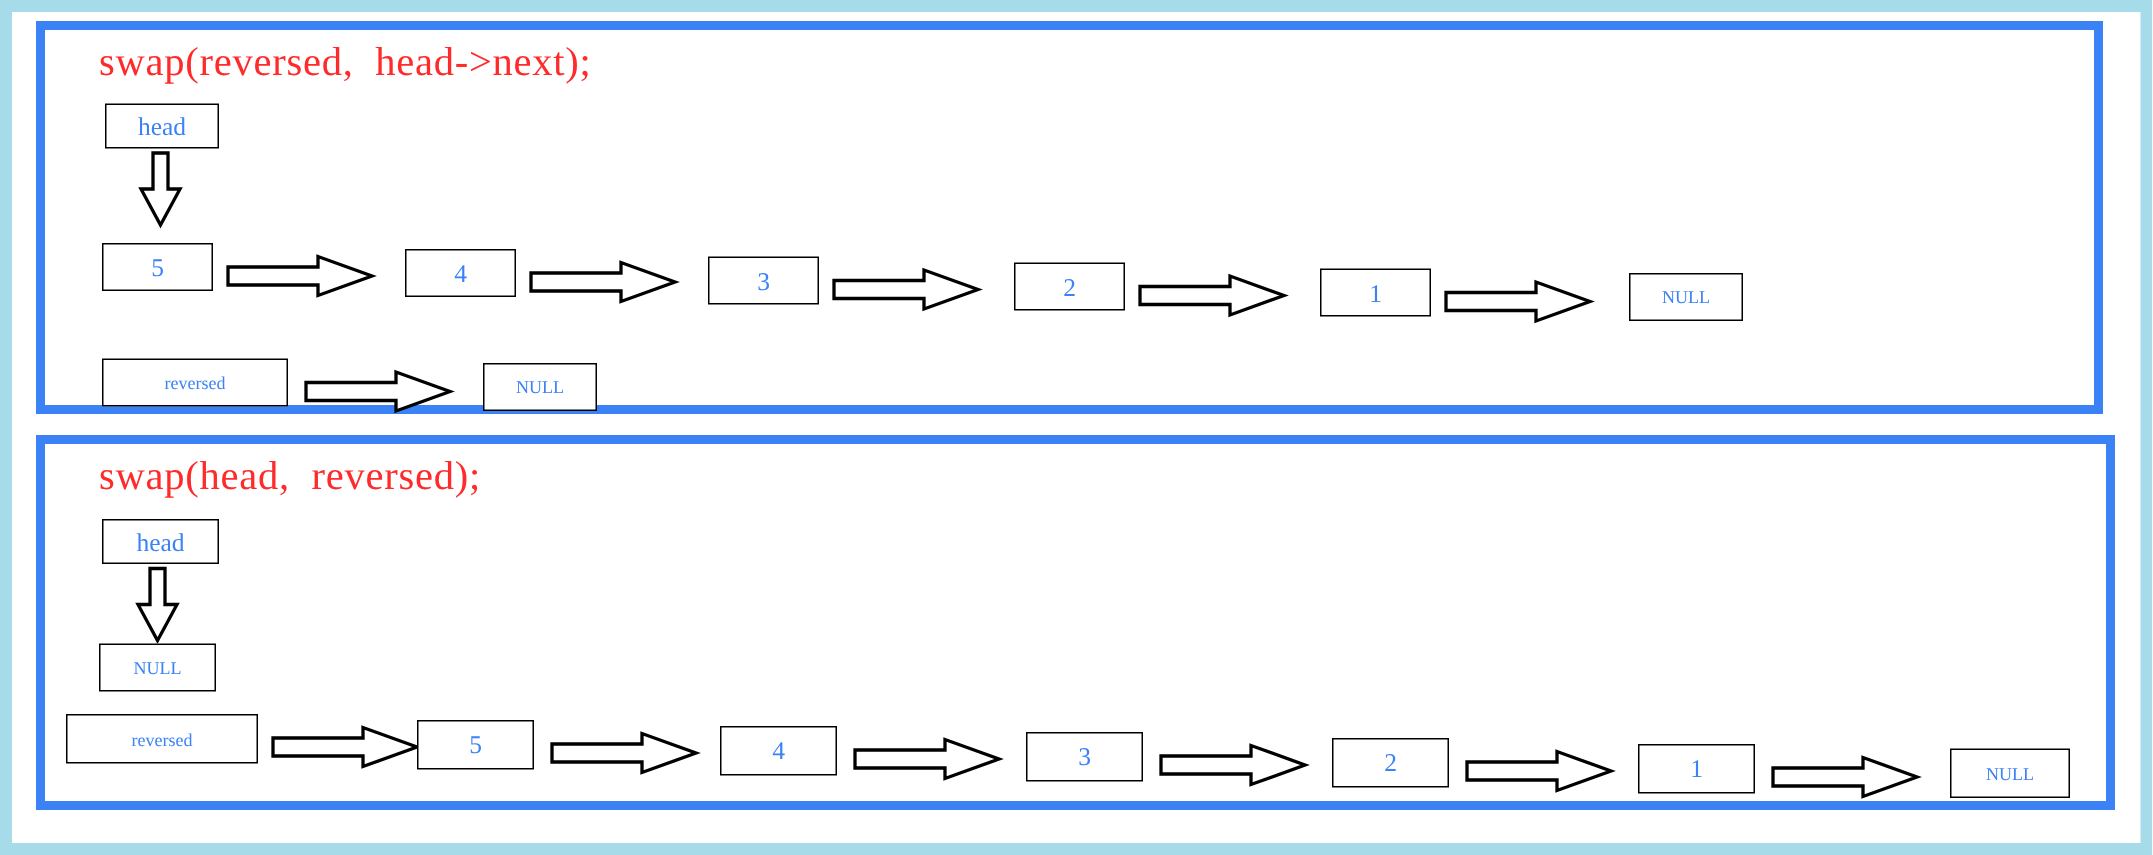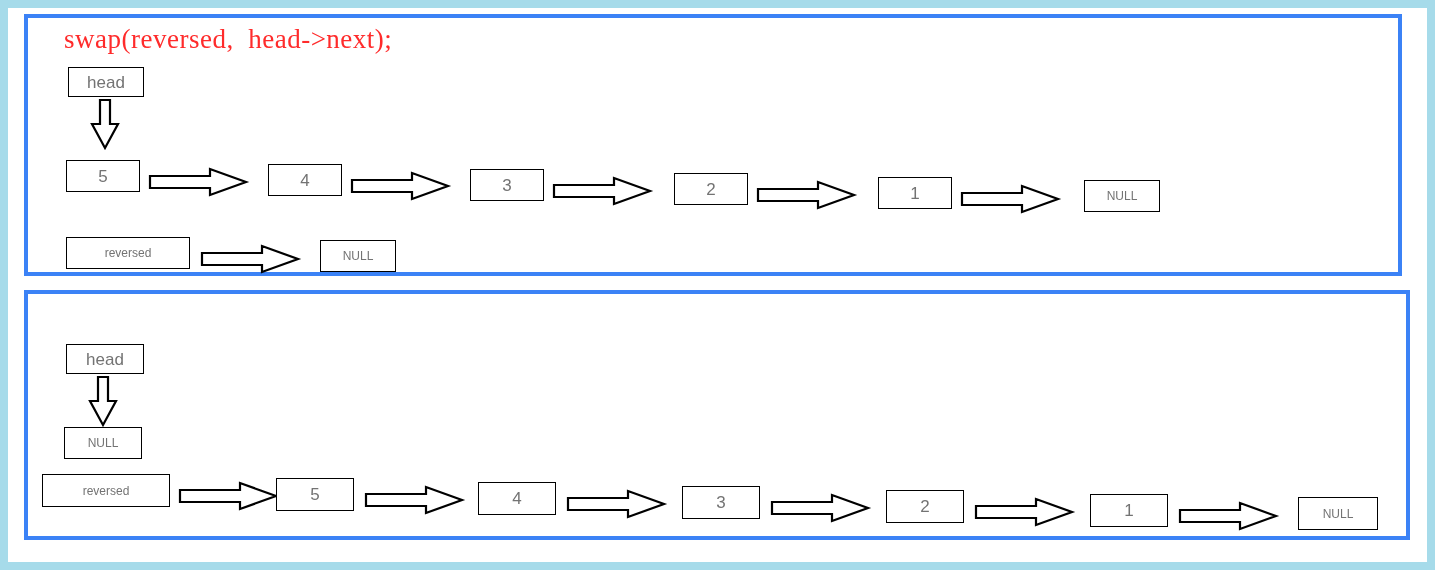--- a/index.html
+++ b/index.html
@@ -23,21 +23,21 @@
     left: 0; top: 0;
     width: 1435px;
     height: 570px;
     box-sizing: border-box;
     border: 8px solid #a6dbea;
     pointer-events: none;
   }
   .panel {
     position: absolute;
     box-sizing: border-box;
-    border: 4px solid #3b82f6;
+    border: 6px solid #3b82f6;
     background: #ffffff;
     padding-left: 40px;
   }
   #panel-1 { left: 24px;  top: 14px;  width: 1378px; height: 262px; }
   #panel-2 { left: 24px;  top: 290px; width: 1386px; height: 250px; }
 
   .code-line {
     position: absolute;
     color: #ff2b2b;
     font-family: "Liberation Serif", "DejaVu Serif", serif;
@@ -48,23 +48,23 @@
   }
 
   .node {
     position: absolute;
     box-sizing: border-box;
     border: 1.6px solid #000000;
     background: #ffffff;
     display: flex;
     align-items: center;
     justify-content: center;
-    font-family: Liberation Sans, sans-serif;
+    font-family: Liberation Serif, serif;
     font-size: 17px;
-    color: #737373;
+    color: #3b82f6;
     line-height: 1;
     white-space: pre;
   }
   .node.wide  { font-size: 12px; }
 
   .arrow-h, .arrow-v {
     position: absolute;
   }
   .arrow-h svg, .arrow-v svg { display: block; overflow: visible; }
   .arrow-shape {
@@ -132,20 +132,21 @@
     <div class="arrow-h" style="left:172px; top:225px;">
       <svg width="100" height="32" viewBox="0 0 100 32">
         <polygon class="arrow-shape" points="2,10 62,10 62,3 98,16 62,29 62,22 2,22"></polygon>
       </svg>
     </div>
     <div class="node wide" style="left:292px; top:222px; width:76px; height:32px;">NULL</div>
   </div>
 
   <div class="panel" id="panel-2">
 
+    <div class="code-line" style="left:36px; top:8px;">swap(head,  reversed);</div>
 
     <div class="node" style="left:38px; top:50px; width:78px; height:30px;">head</div>
 
     <div class="arrow-v" style="left:60px; top:81px;">
       <svg width="30" height="52" viewBox="0 0 30 52">
         <polygon class="arrow-shape" points="10,2 20,2 20,26 28,26 15,50 2,26 10,26"></polygon>
       </svg>
     </div>
 
     <div class="node wide" style="left:36px; top:133px; width:78px; height:32px;">NULL</div>

